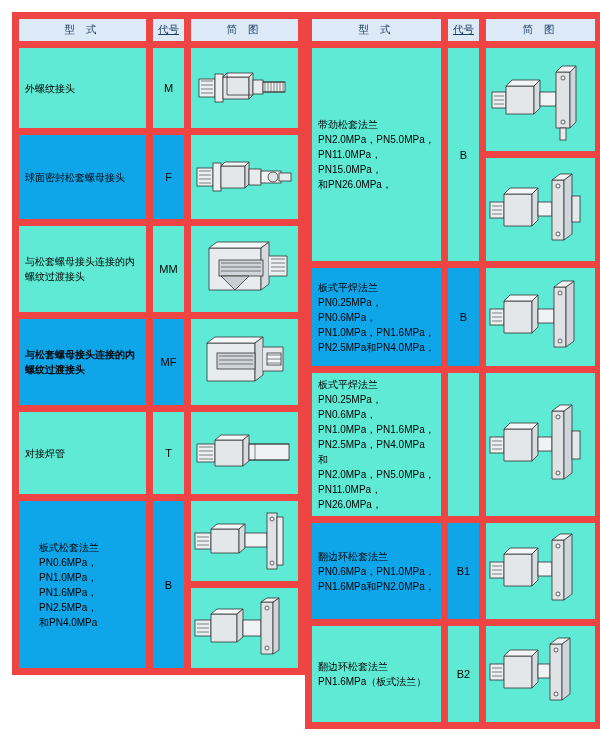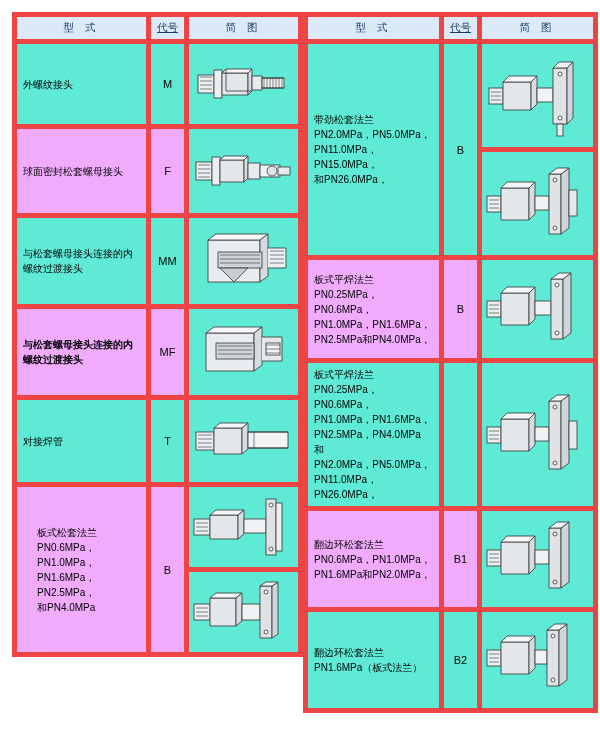--- a/index.html
+++ b/index.html
@@ -33,21 +33,21 @@
     display: flex;
     flex-direction: row;
     gap: 0px;
     align-items: flex-start;
   }
   table.spec {
     border-collapse: collapse;
     table-layout: fixed;
   }
   table.spec td, table.spec th {
-    border: 5px solid #ef4444;
+    border: 7px solid #ef4444;
     padding: 0;
     vertical-align: middle;
     font-weight: normal;
   }
   .hdr td {
     background: #dce9f6;
     text-align: center;
     font-size: 10.5px;
     height: 22px;
     color: #1b3f66;
@@ -59,21 +59,21 @@
     font-size: 10px;
     line-height: 15px;
   }
   .code {
     text-align: center;
     font-size: 11px;
   }
   .fig {
     text-align: center;
   }
-  td.yellow { background: #f0abfc; }
+  td.yellow { background: #0ea5e9; }
   td.white { background: #5eead4; }
   
   .t-left { width: 286px; }
   .t-left col.c1 { width: 134px; }
   .t-left col.c2 { width: 38px; }
   .t-left col.c3 { width: 114px; }
   
   .t-right { width: 290px; }
   .t-right col.c1 { width: 136px; }
   .t-right col.c2 { width: 38px; }

